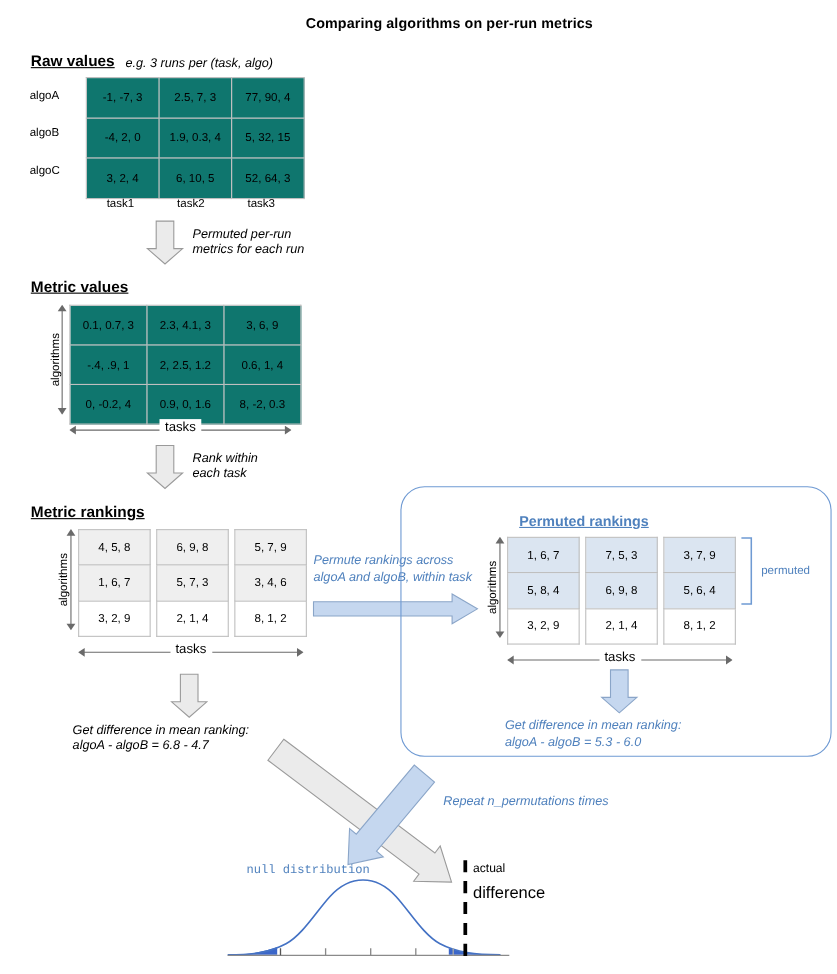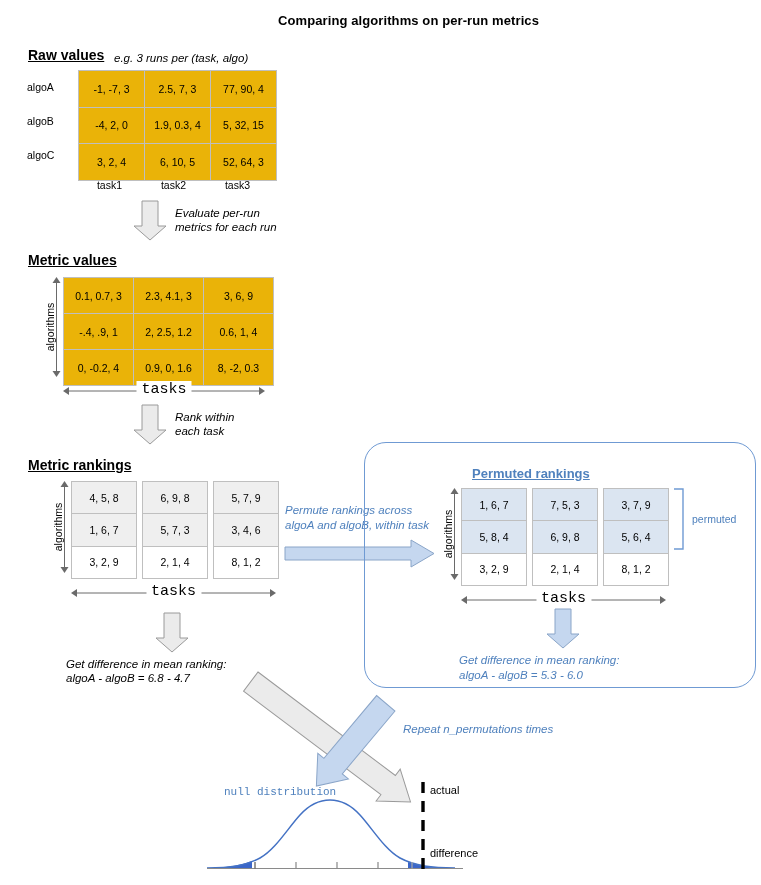--- a/index.html
+++ b/index.html
@@ -39,21 +39,21 @@
   .tiny-label { font-size:10.5px; white-space:nowrap; }
 
   
   table.grid { border-collapse:collapse; }
   table.grid td {
     border:1px solid #bfbfbf;
     text-align:center;
     vertical-align:middle;
     font-size:10.5px;
     white-space:nowrap;
-    background:#eab308;
+    background:#0f766e;
   }
   
   #raw-table { left:78px; top:70px; }
   #raw-table td { width:63px; height:33.6px; }
   .rowlabel {
     position:absolute; left:27px; font-size:10.5px; white-space:nowrap;
   }
   .collabel {
     position:absolute; font-size:10.5px; white-space:nowrap; text-align:center;
   }
@@ -76,21 +76,21 @@
     position:absolute; left:-6px; top:50%;
     transform:translateY(-50%) rotate(-90deg);
     font-size:10.5px; white-space:nowrap;
   }
   .vaxis svg { position:absolute; left:19px; top:0; }
 
   
   .haxis { position:absolute; height:16px; }
   .haxis .htext {
     position:absolute; left:50%; top:-1px; transform:translateX(-50%);
-    background:#fff; padding:0 5px; font-size:15px; white-space:nowrap;font-family:Liberation Mono, monospace;
+    background:#fff; padding:0 5px; font-size:12px; white-space:nowrap;
   }
   .haxis svg { position:absolute; left:0; top:4px; }
 
   .rounded-box {
     position:absolute;
     border:1.3px solid #6f9ad3;
     border-radius:22px;
     background:transparent;
   }
   svg.ov { position:absolute; overflow:visible; }
@@ -127,21 +127,21 @@
 <div class="rowlabel" style="top:115px;">algoB</div>
 <div class="rowlabel" style="top:149px;">algoC</div>
 
 <div class="collabel" style="left:78px; top:179px; width:63px;">task1</div>
 <div class="collabel" style="left:142px; top:179px; width:63px;">task2</div>
 <div class="collabel" style="left:206px; top:179px; width:63px;">task3</div>
 
 <svg class="ov" style="left:133px; top:201px;" width="34" height="40">
   <polygon points="9,0 25,0 25,25 33,25 17,39 1,25 9,25" fill="#ebebeb" stroke="#9a9a9a" stroke-width="1"></polygon>
 </svg>
-<div class="abs note-italic" style="left:175px; top:206px;">Evaluate per-run</div>
+<div class="abs note-italic" style="left:175px; top:206px;">Permuted per-run</div>
 <div class="abs note-italic" style="left:175px; top:220px;">metrics for each run</div>
 
 <div class="abs section-head" style="left:28px; top:252px;">Metric values</div>
 
 <table class="abs grid" id="metric-table">
   <tbody>
       <tr>
     <td>0.1, 0.7, 3</td>
     <td>2.3, 4.1, 3</td>
     <td>3, 6, 9</td>
@@ -334,21 +334,21 @@
 
 <svg class="ov" style="left:290px; top:705px;" width="120" height="115">
   <g transform="translate(105,6) rotate(130)">
     <polygon points="0,0 82,0 82,-8 108,12 82,32 82,24 0,24" fill="#c5d7ef" stroke="#8aa5c8" stroke-width="1"></polygon>
   </g>
 </svg>
 <div class="abs blue-italic" style="left:403px; top:722px;">Repeat n_permutations times</div>
 
 <div class="abs tiny-label" style="left:224px; top:786px; color:#4f81bd; font-size:11px;font-family:Liberation Mono, monospace;">null distribution</div>
 <div class="abs tiny-label" style="left:430px; top:784px; font-size:11px;">actual</div>
-<div class="abs tiny-label" style="left:430px; top:803px; font-size:11px;margin-top:44px;">difference</div>
+<div class="abs tiny-label" style="left:430px; top:803px; font-size:15px;">difference</div>
 
 <svg class="ov" style="left:200px; top:790px;" width="290" height="90">
 
   <path d="M7 78 L11 78 Q22 78 33 76 Q44 74 52 71 L52 78 Z" fill="#3b66c9" stroke="none"></path>
 
   <path d="M208 72 Q218 75 228 77 Q238 78 250 78 L255 78 L255 78 L208 78 Z" fill="#3b66c9" stroke="none"></path>
 
   <path d="M7 78
            C 30 78, 45 76, 60 68
            C 75 60, 88 38, 100 25

